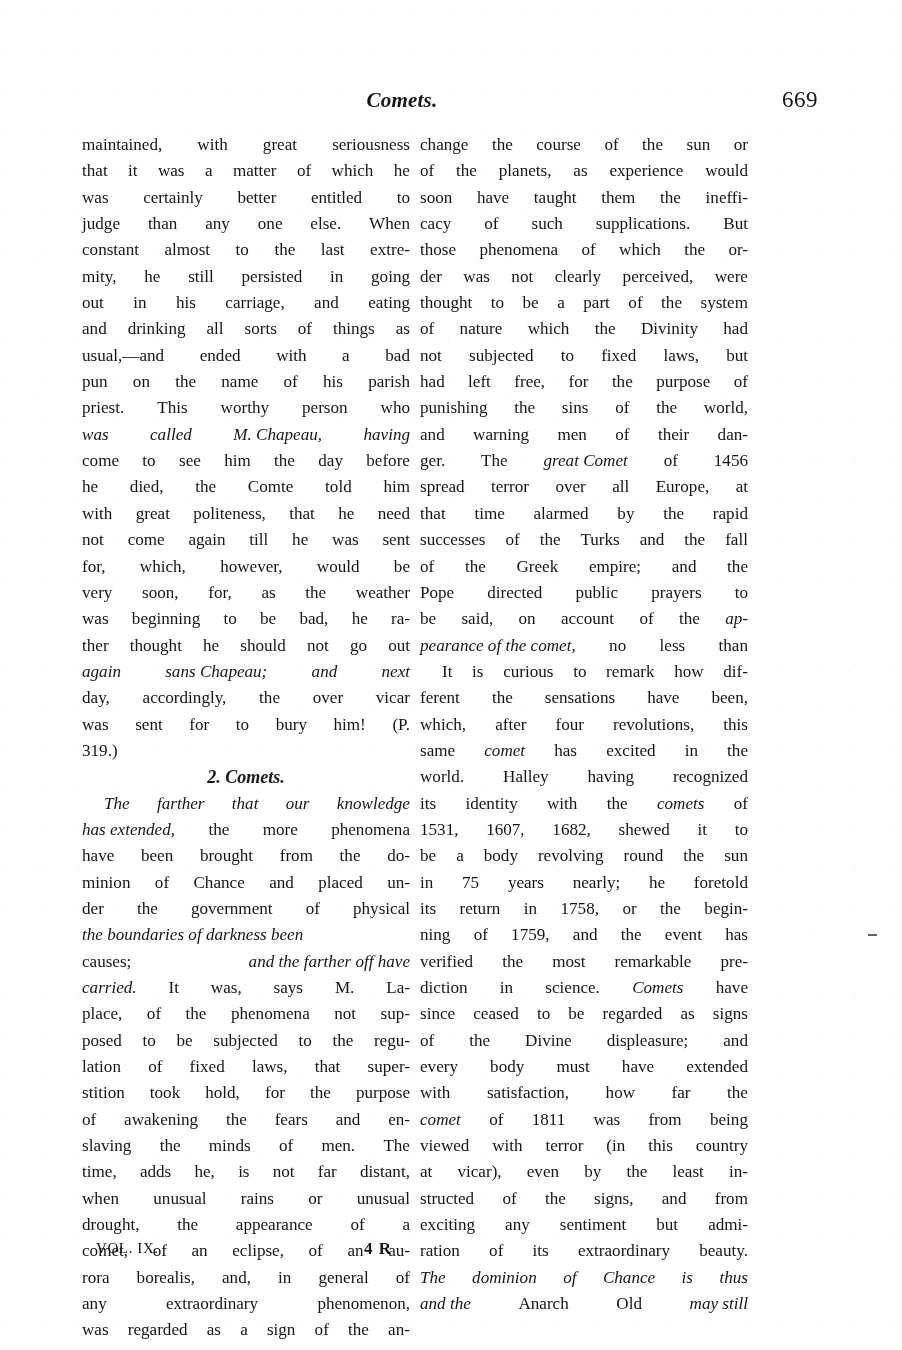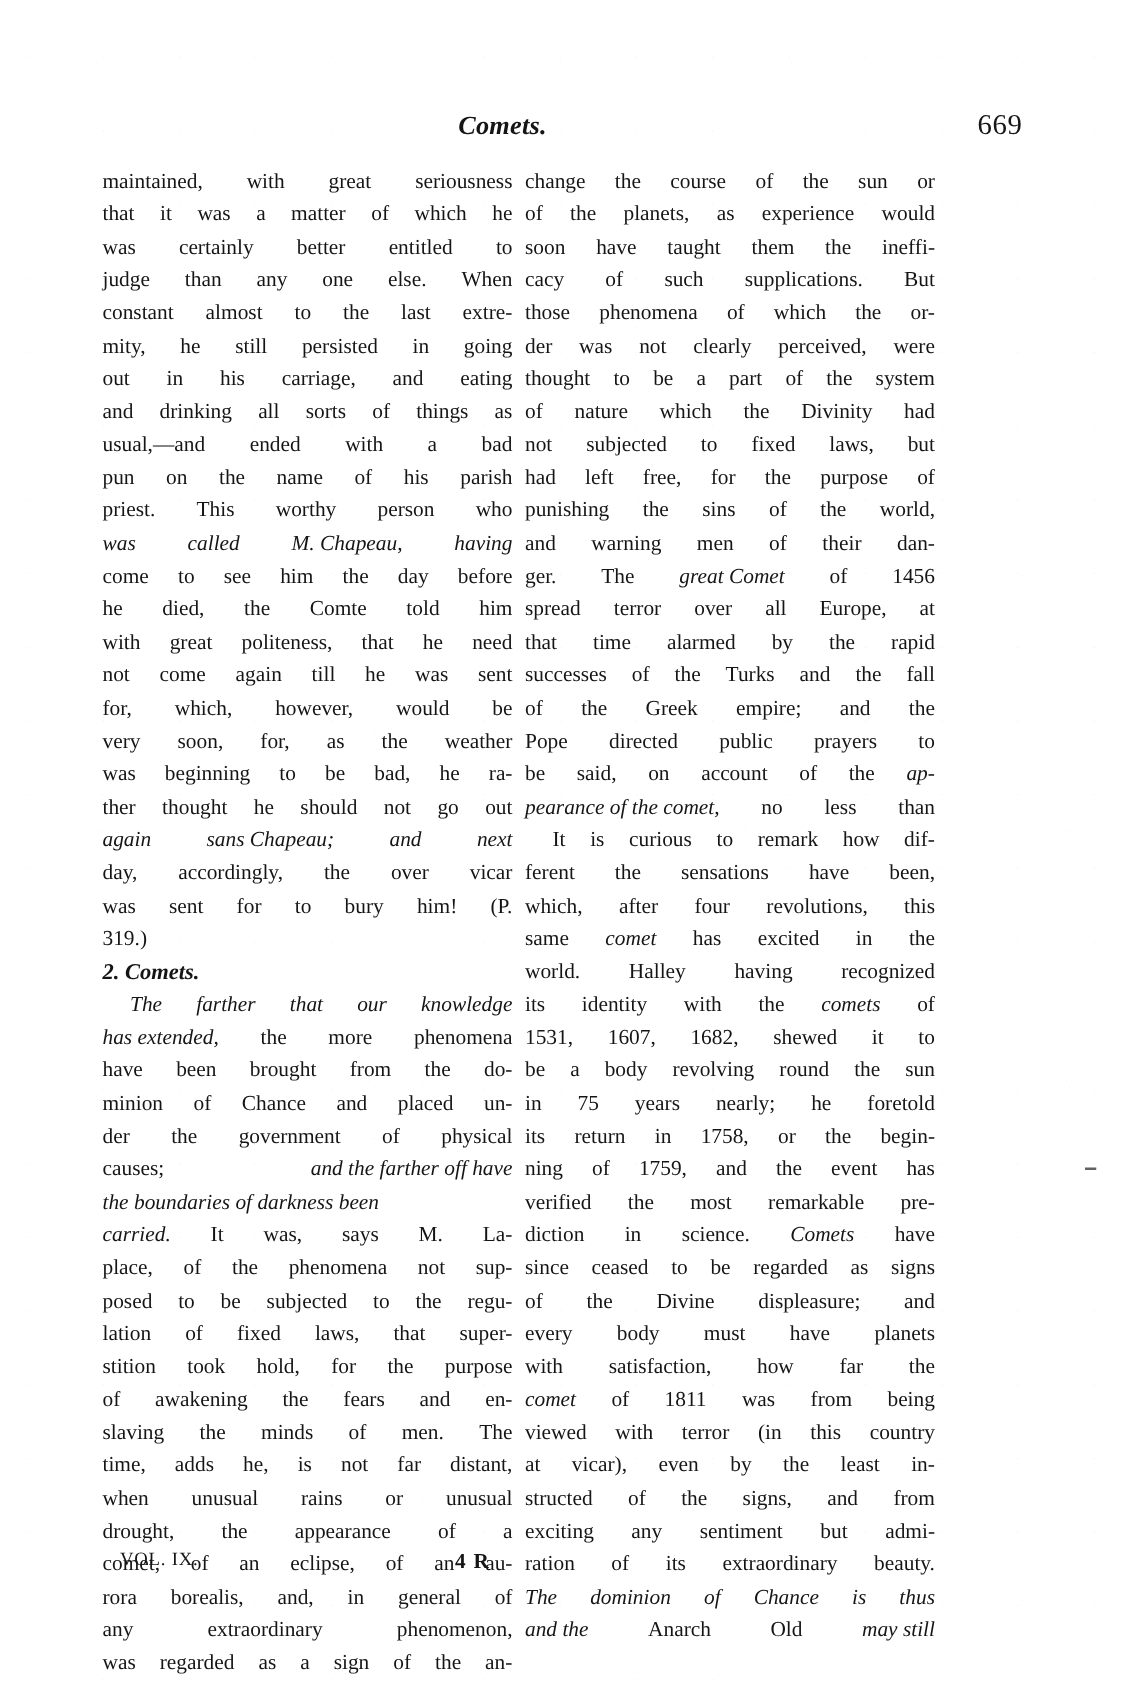--- a/index.html
+++ b/index.html
@@ -85,20 +85,21 @@
   }
   .j > span { display: inline-block; }
 
   
   .l { text-align: left; }
 
   .ital { font-style: italic; }
 
   .heading {
     display: block;
+    text-align: center;
     font-style: italic;
     font-weight: 700;
     font-size: 18px;
     line-height: 26.35px;
     height: 26.35px;
     font-family: Liberation Serif, serif;
   }
 
   .indent { padding-left: 22px; }
 
@@ -384,26 +385,26 @@
             <span>placed</span>
             <span>un-</span>
           </div>
         <div class="line j">
             <span>der</span>
             <span>the</span>
             <span>government</span>
             <span>of</span>
             <span>physical</span>
           </div>
+        <div class="line j" style="justify-content: flex-start;">
+            <span class="ital">the boundaries of darkness been</span>
+          </div>
         <div class="line j">
             <span>causes;</span>
             <span class="ital">and the farther off have</span>
-          </div>
-        <div class="line j" style="justify-content: flex-start;">
-            <span class="ital">the boundaries of darkness been</span>
           </div>
         <div class="line j">
             <span class="ital">carried.</span>
             <span>It</span>
             <span>was,</span>
             <span>says</span>
             <span>M.</span>
             <span>La-</span>
           </div>
         <div class="line j">
@@ -805,21 +806,21 @@
             <span>the</span>
             <span>Divine</span>
             <span>displeasure;</span>
             <span>and</span>
           </div>
         <div class="line j">
             <span>every</span>
             <span>body</span>
             <span>must</span>
             <span>have</span>
-            <span>planets</span>
+            <span>extended</span>
           </div>
         <div class="line j">
             <span>with</span>
             <span>satisfaction,</span>
             <span>how</span>
             <span>far</span>
             <span>the</span>
           </div>
         <div class="line j">
             <span class="ital">comet</span>

